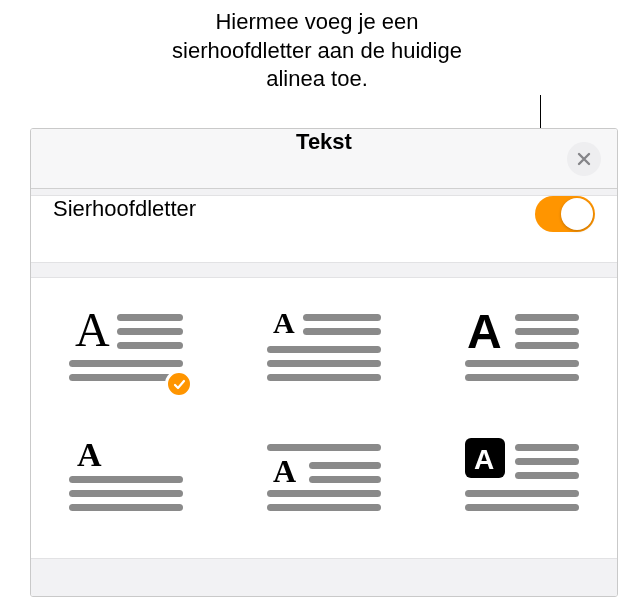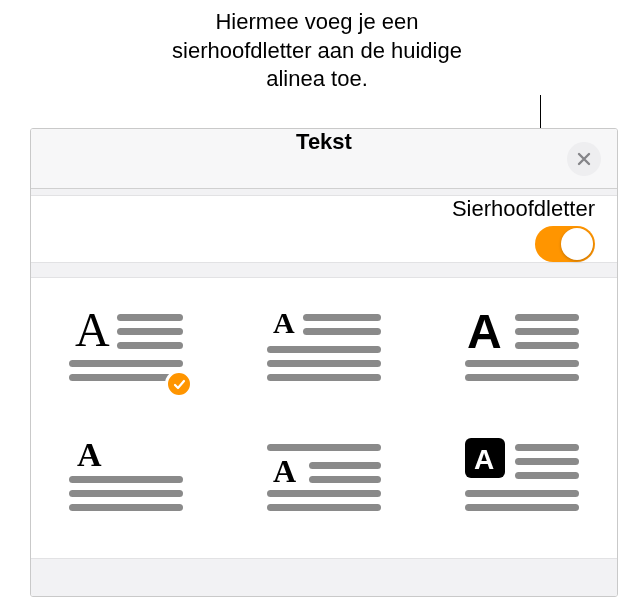--- a/index.html
+++ b/index.html
@@ -80,23 +80,22 @@
     background: #f2f2f4;
     padding-top: 6px;
   }
   .row {
     background: #fff;
     border-top: 1px solid #e2e2e4;
     border-bottom: 1px solid #e2e2e4;
     height: 68px;
     padding: 0 22px;
     display: flex;
-    align-items: flex-end;
+    align-items: flex-start;
     justify-content: space-between;
-    flex-direction: column;
   }
   .row-label {
     font-size: 22px;
     color: #000;
   }
   .toggle {
     width: 60px;
     height: 36px;
     border-radius: 18px;
     position: relative;

